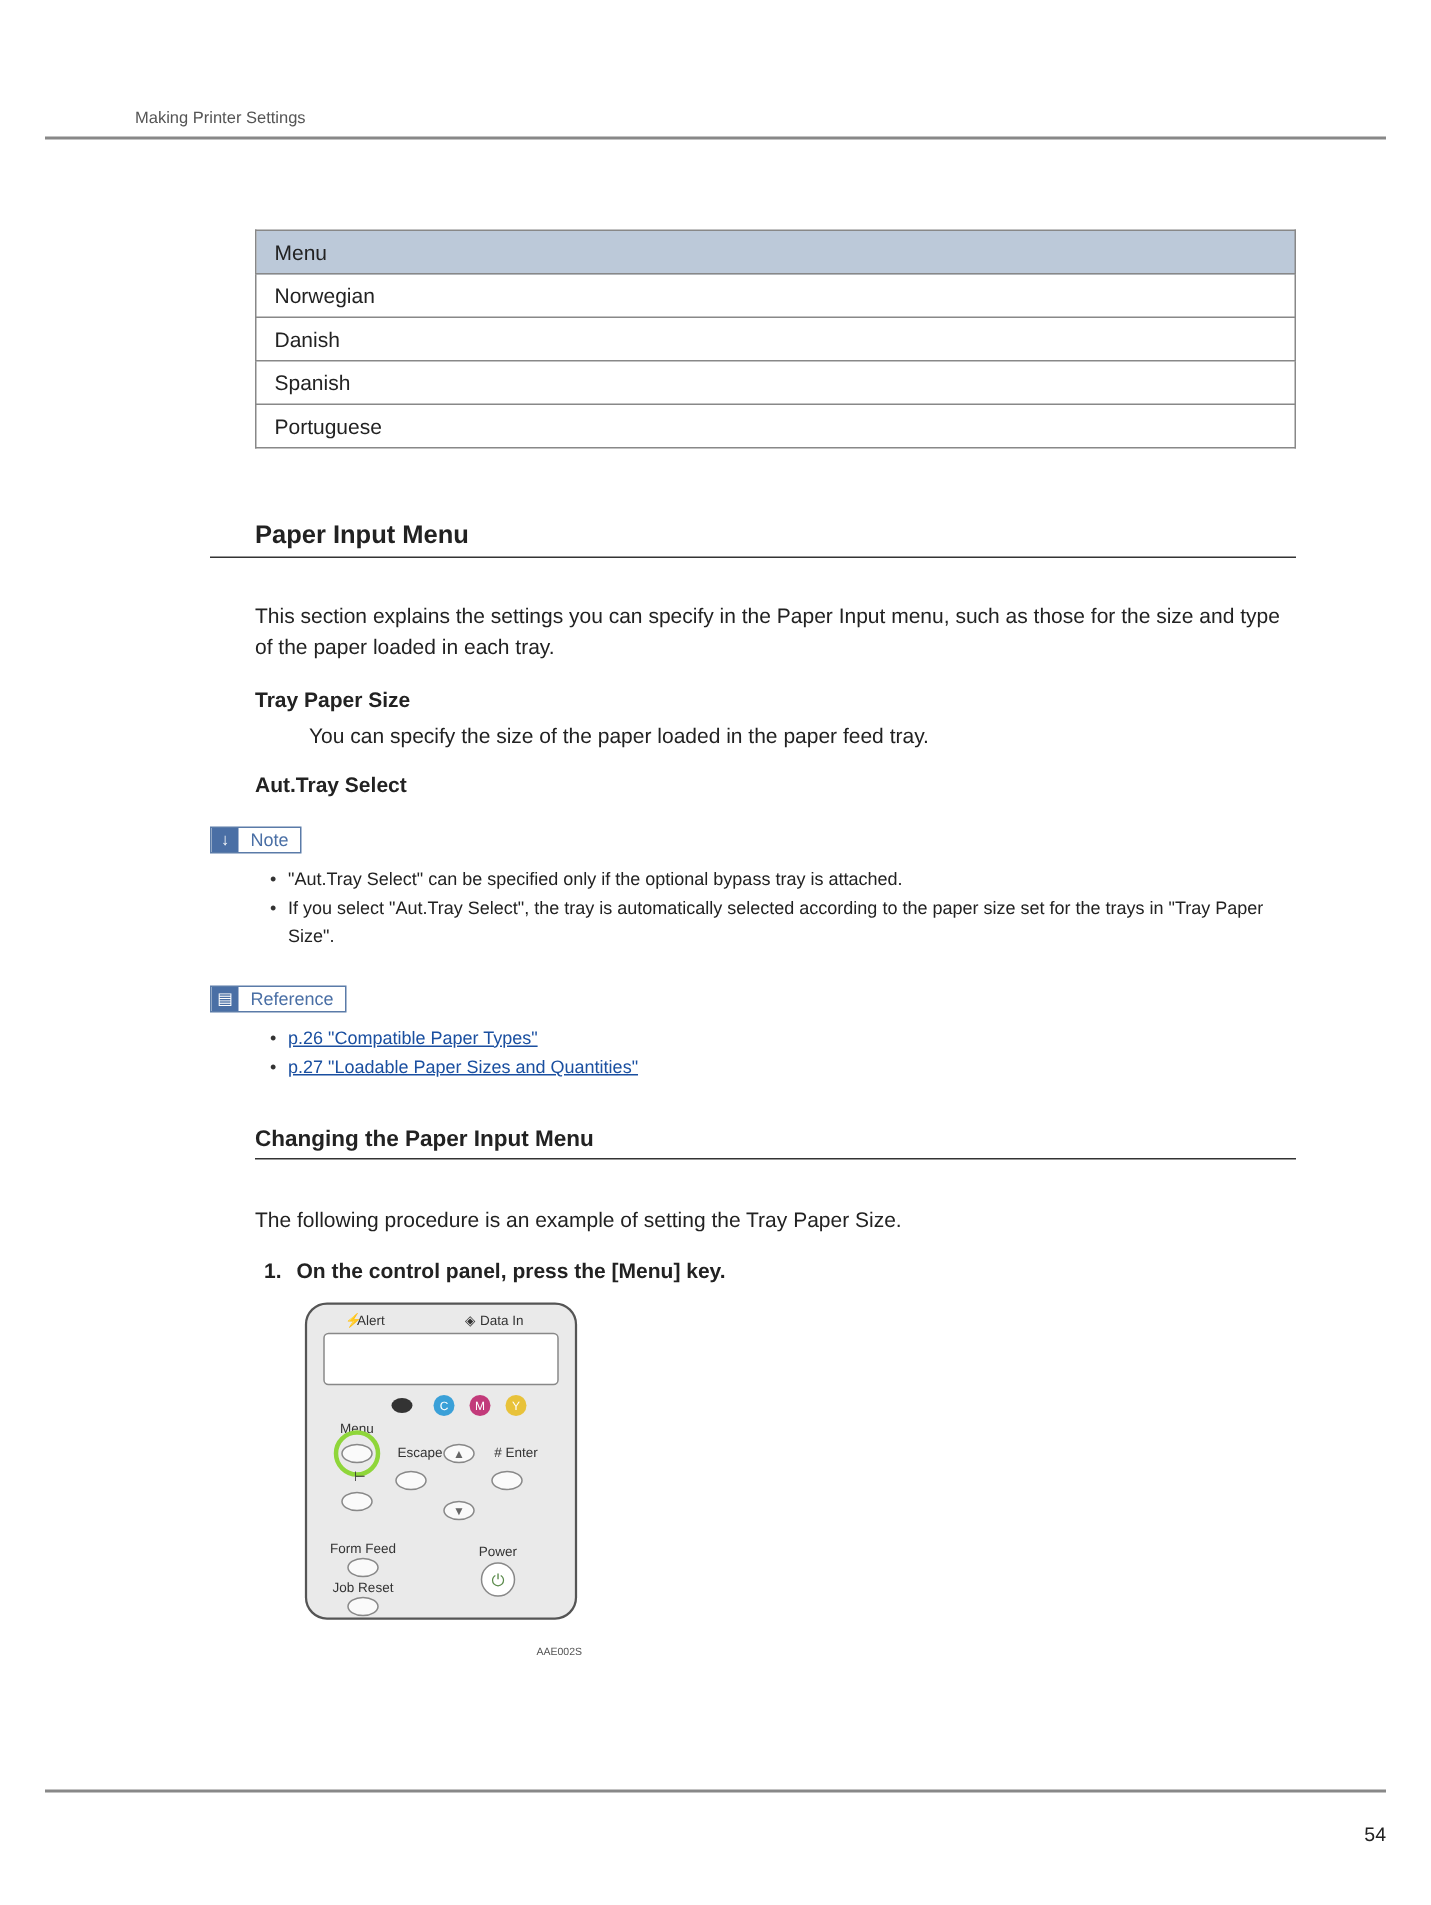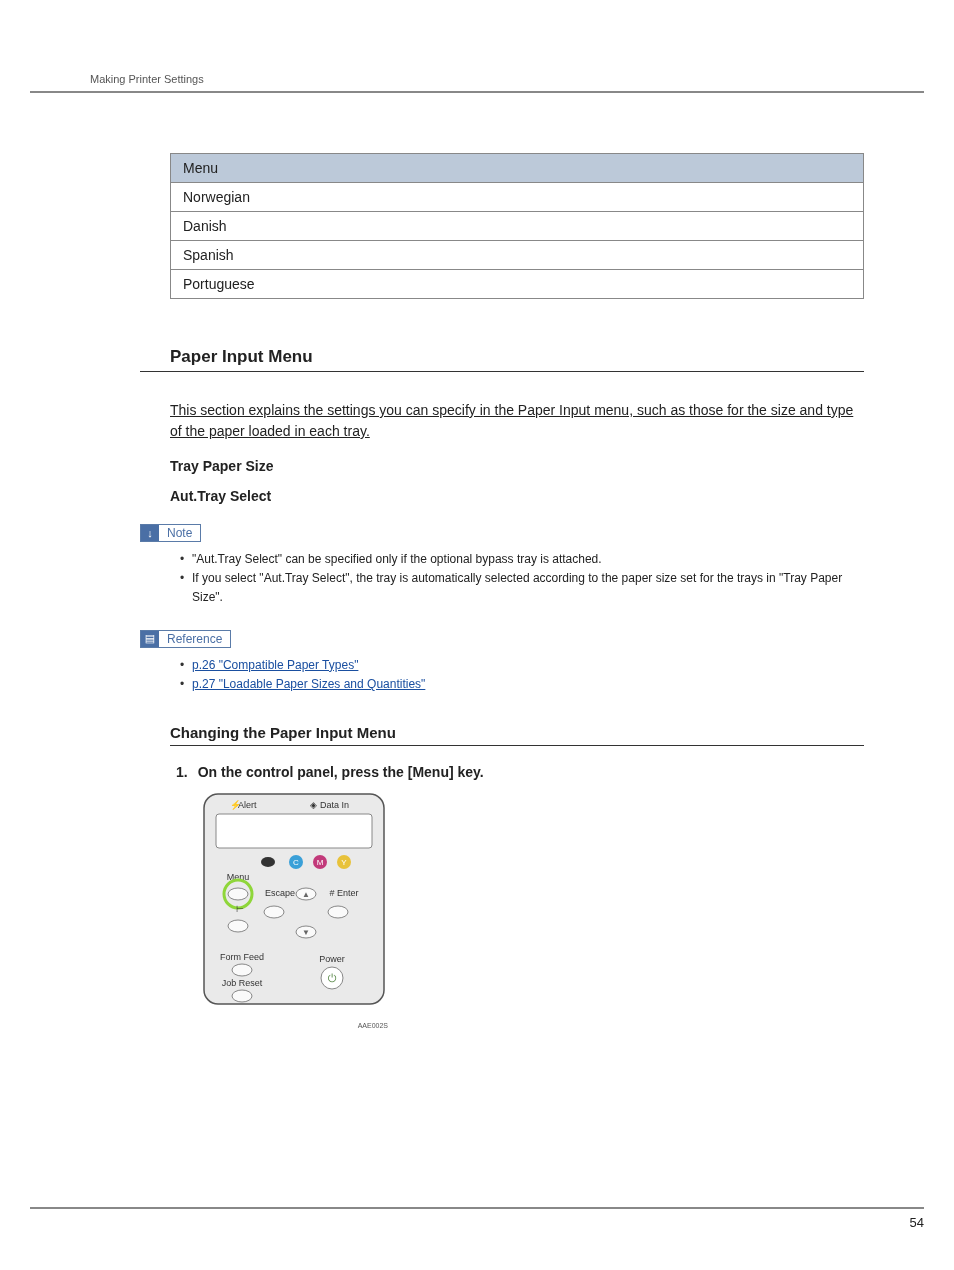--- a/index.html
+++ b/index.html
@@ -50,21 +50,20 @@
     border-bottom: 1.5px solid #333;
     padding-bottom: 4px;
     margin-bottom: 28px;
     margin-left: -30px;
     padding-left: 30px;
   }
   .intro-text {
     font-size: 14px;
     line-height: 1.5;
     margin-bottom: 16px;
-    text-decoration: underline;
   }
   .item-title {
     font-size: 14px;
     font-weight: bold;
     margin-top: 14px;
     margin-bottom: 6px;
   }
   .item-desc {
     font-size: 14px;
     margin-left: 36px;
@@ -113,21 +112,21 @@
   .ref-list a {
     color: #1a4fa0;
     text-decoration: underline;
   }
   .subsection-title {
     font-size: 15px;
     font-weight: bold;
     border-bottom: 1px solid #333;
     padding-bottom: 4px;
     margin-top: 30px;
-    margin-bottom: 18px;
+    margin-bottom: 32px;
   }
   .procedure-intro {
     font-size: 14px;
     margin-bottom: 18px;
   }
   .step-list {
     list-style: none;
     margin-left: 6px;
   }
   .step-list li {
@@ -147,21 +146,21 @@
     width: 190px;
     height: 240px;
   }
   .footer-bar {
     position: absolute;
     bottom: 40px;
     left: 30px;
     right: 30px;
     border-top: 2px solid #888;
     text-align: right;
-    padding-top: 6px;
+    padding-top: 20px;
     font-size: 13px;
   }
 </style>
 </head>
 <body>
 
 <div class="page">
   <div class="header-bar">
     <span>Making Printer Settings</span>
   </div>
@@ -187,20 +186,21 @@
             <td>Portuguese</td>
           </tr>
       </tbody>
     </table>
 
     <h2 class="section-title">Paper Input Menu</h2>
     <p class="intro-text">This section explains the settings you can specify in the Paper Input menu, such as those for the size and type of the paper loaded in each tray.</p>
 
     <div>
       <div class="item-title">Tray Paper Size</div>
+      <div class="item-desc">You can specify the size of the paper loaded in the paper feed tray.</div>
     </div>
     <div>
       <div class="item-title">Aut.Tray Select</div>
     </div>
 
     <div class="callout">
       <span class="box-icon">↓</span>
       <span class="box-label">Note</span>
     </div>
     <ul class="note-list">
@@ -211,20 +211,21 @@
     <div class="callout">
       <span class="box-icon">▤</span>
       <span class="box-label">Reference</span>
     </div>
     <ul class="ref-list">
       <li><a href="#">p.26 "Compatible Paper Types"</a></li>
       <li><a href="#">p.27 "Loadable Paper Sizes and Quantities"</a></li>
     </ul>
 
     <h3 class="subsection-title">Changing the Paper Input Menu</h3>
+    <p class="procedure-intro">The following procedure is an example of setting the Tray Paper Size.</p>
 
     <ol class="step-list">
       <li>
         <span class="step-num">1.</span>
         <span>On the control panel, press the [Menu] key.</span>
       </li>
     </ol>
 
     <div class="panel-container">
       <svg class="panel-svg" viewBox="0 0 190 240">

